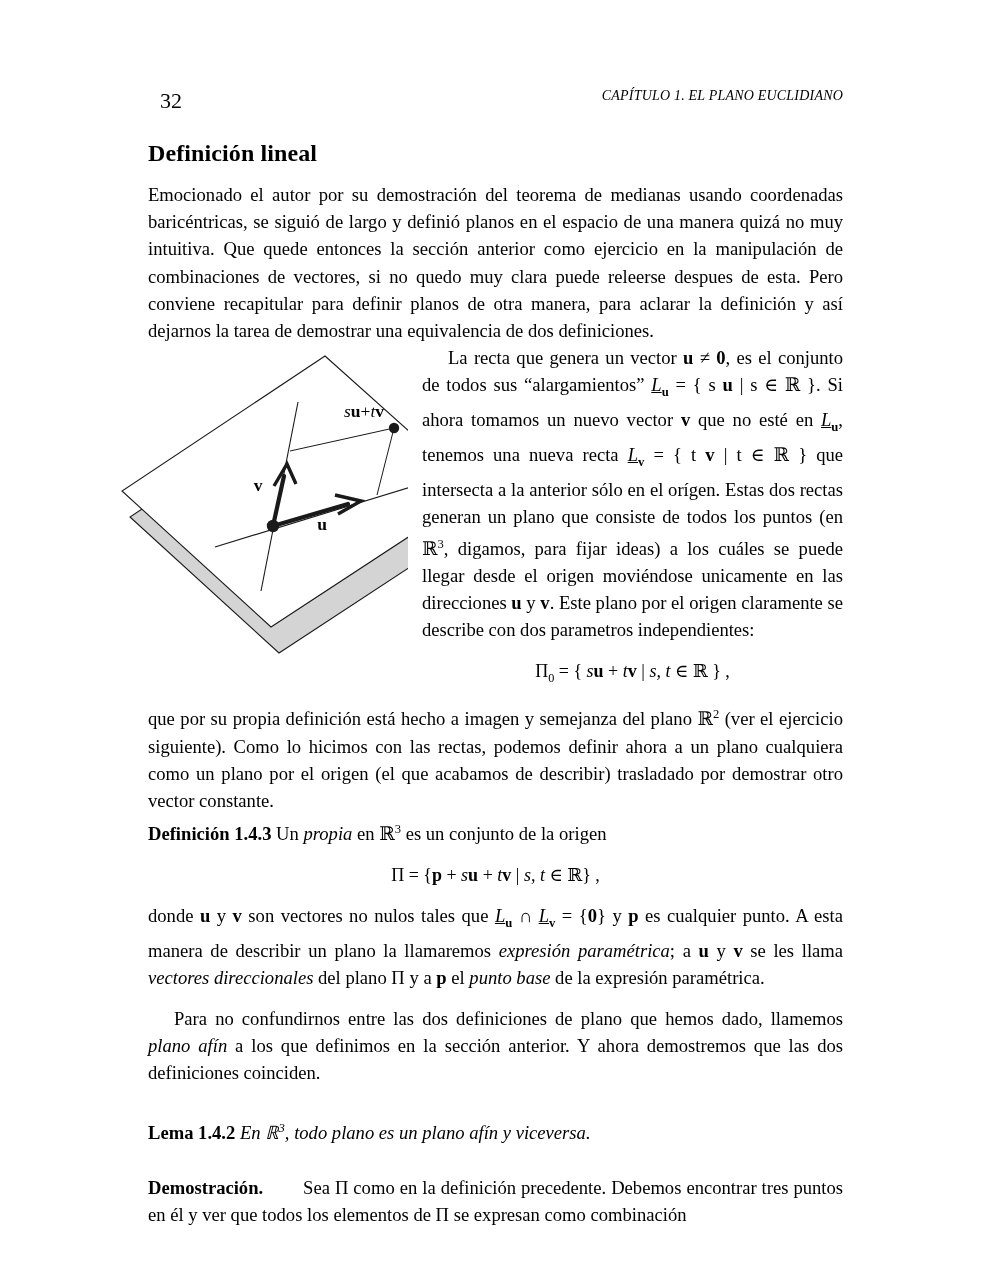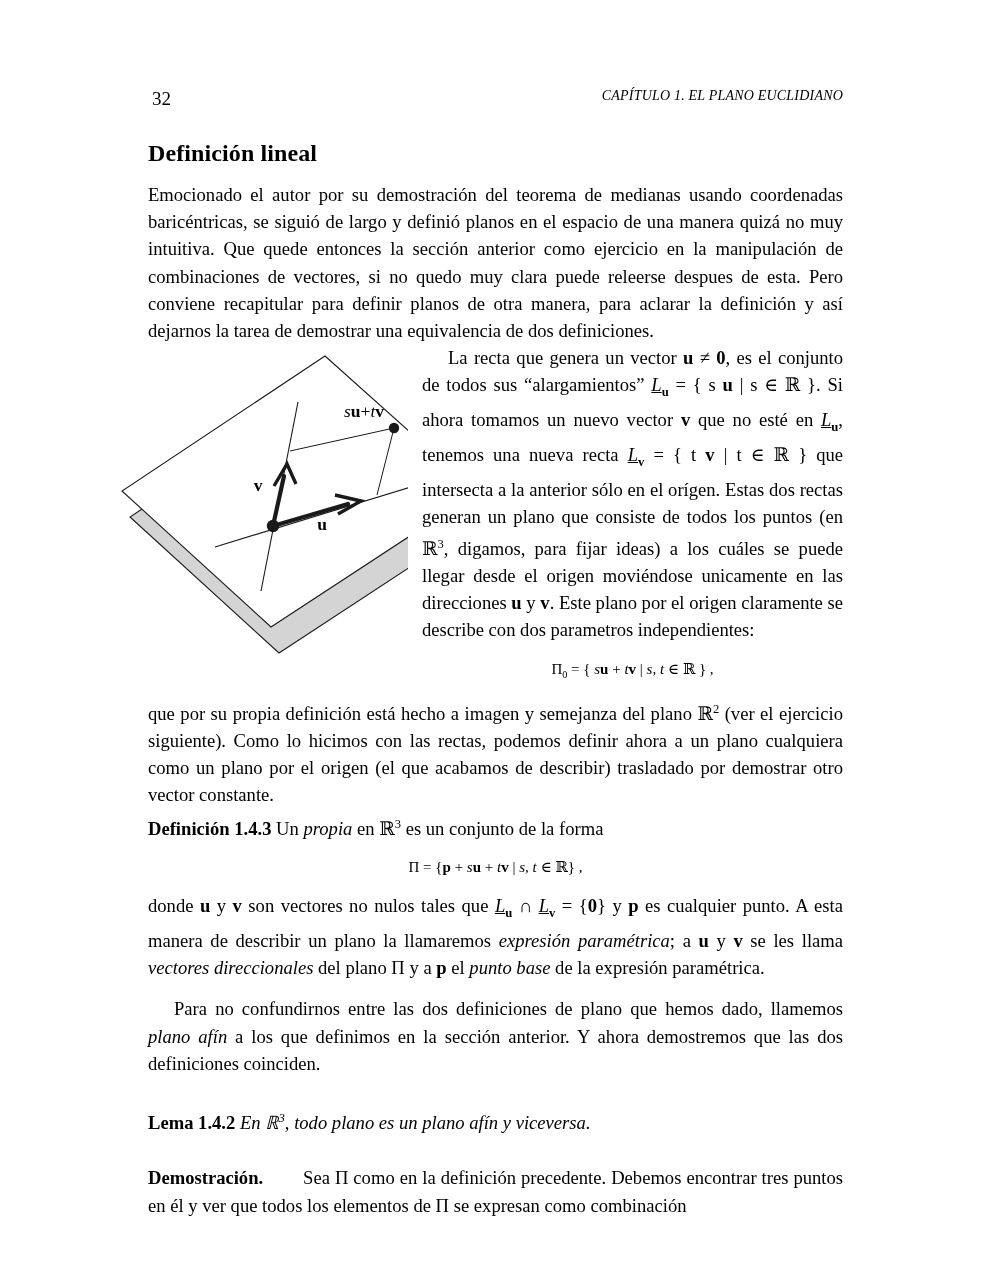--- a/index.html
+++ b/index.html
@@ -8,21 +8,21 @@
     background:#ffffff;
     font-family:"Liberation Serif","DejaVu Serif",serif;
     color:#000000;
     position:relative;
     overflow:hidden;
   }
   .page { position:absolute; left:148px; top:0; width:695px; height:1280px; }
 
   
   .header { position:absolute; top:88px; left:0; width:695px; height:24px; }
-  .folio { position:absolute; left:4px; top:0; font-size:19px; }
+  .folio { position:absolute; left:12px; top:0; font-size:22px; }
   .runhead {
     position:absolute; right:0; top:0;
     font-size:14px; font-style:italic; letter-spacing:.2px;
   }
 
   
   .body { position:absolute; top:140px; left:0; width:695px; }
 
   h3.secttl {
     font-size:24px; font-weight:bold; margin:0 0 14px 0;
@@ -35,21 +35,21 @@
     line-height:27.2px;
     text-align:justify;
     text-justify:inter-word;
     hyphens:manual;
   }
   p.indent { text-indent:26px; }
   p.gap    { margin-top:2px; }
 
   .dispeq {
     text-align:center;
-    font-size:15px;
+    font-size:18px;
     margin:16px 0 16px 0;
   }
 
   
   .bf  { font-weight:bold; }
   .it  { font-style:italic; }
   .cal { font-family:"Liberation Serif","DejaVu Serif",serif; font-style:italic; }
   sub  { font-size:.68em; }
   sup  { font-size:.68em; }
   .mvar { font-style:italic; }
@@ -124,21 +124,21 @@
       <span>La recta que genera un vector </span><span class="bf">u</span><span> ≠ </span><span class="bf">0</span><span>, es el conjunto de todos sus “alargamientos”</span>
       <span class="nowrap"><span class="cal">L</span><sub class="bf">u</sub></span><span> = { s </span><span class="bf">u</span><span> | s ∈ ℝ }. Si ahora tomamos un nuevo vector </span><span class="bf">v</span><span> que no esté en </span><span class="nowrap"><span class="cal">L</span><sub class="bf">u</sub></span><span>, tenemos una nueva recta </span><span class="nowrap"><span class="cal">L</span><sub class="bf">v</sub></span><span> = { t </span><span class="bf">v</span><span> | t ∈ ℝ } que intersecta a la anterior sólo en el orígen. Estas dos rectas generan un plano que consiste de todos los puntos (en ℝ</span><sup>3</sup><span>, digamos, para fijar ideas) a los cuáles se puede llegar desde el origen moviéndose unicamente en las direcciones </span><span class="bf">u</span><span> y </span><span class="bf">v</span><span>. Este plano por el origen claramente se describe con dos parametros independientes:</span>
     </p>
 
     <div class="dispeq">
       <span>Π</span><sub>0</sub><span> = </span><span>{ </span><span class="mvar">s</span><span class="bf">u</span><span> + </span><span class="mvar">t</span><span class="bf">v</span><span> | </span><span class="mvar">s, t</span><span> ∈ ℝ </span><span>} ,</span>
     </div>
 
     <p><span>que por su propia definición está hecho a imagen y semejanza del plano ℝ</span><sup>2</sup><span> (ver el ejercicio siguiente). Como lo hicimos con las rectas, podemos definir ahora a un plano cualquiera como un plano por el origen (el que acabamos de describir) trasladado por demostrar otro vector constante.</span></p>
 
-    <p class="gap"><span class="bf">Definición 1.4.3</span><span> Un </span><span class="it">propia</span><span> en ℝ</span><sup>3</sup><span> es un conjunto de la forma</span></p>
+    <p class="gap"><span class="bf">Definición 1.4.3</span><span> Un </span><span class="it">propia</span><span> en ℝ</span><sup>3</sup><span> es un conjunto de la origen</span></p>
 
     <div class="dispeq">
       <span>Π</span><span> = </span><span>{</span><span class="bf">p</span><span> + </span><span class="mvar">s</span><span class="bf">u</span><span> + </span><span class="mvar">t</span><span class="bf">v</span><span> | </span><span class="mvar">s, t</span><span> ∈ ℝ</span><span>} ,</span>
     </div>
 
     <p><span>donde </span><span class="bf">u</span><span> y </span><span class="bf">v</span><span> son vectores no nulos tales que </span><span class="nowrap"><span class="cal">L</span><sub class="bf">u</sub></span><span> ∩ </span><span class="nowrap"><span class="cal">L</span><sub class="bf">v</sub></span><span> = {</span><span class="bf">0</span><span>} y </span><span class="bf">p</span><span> es cualquier punto. A esta manera de describir un plano la llamaremos </span><span class="it">expresión paramétrica</span><span>; a </span><span class="bf">u</span><span> y </span><span class="bf">v</span><span> se les llama </span><span class="it">vectores direccionales</span><span> del plano Π y a </span><span class="bf">p</span><span> el </span><span class="it">punto base</span><span> de la expresión paramétrica.</span></p>
 
     <p class="indent" style="margin-top:14px;"><span>Para no confundirnos entre las dos definiciones de plano que hemos dado, llamemos </span><span class="it">plano afín</span><span> a los que definimos en la sección anterior. Y ahora demostremos que las dos definiciones coinciden.</span></p>
 
     <p style="margin-top:28px;"><span class="bf">Lema 1.4.2</span><span class="it"> En ℝ</span><sup class="it">3</sup><span class="it">, todo plano es un plano afín y viceversa.</span></p>

